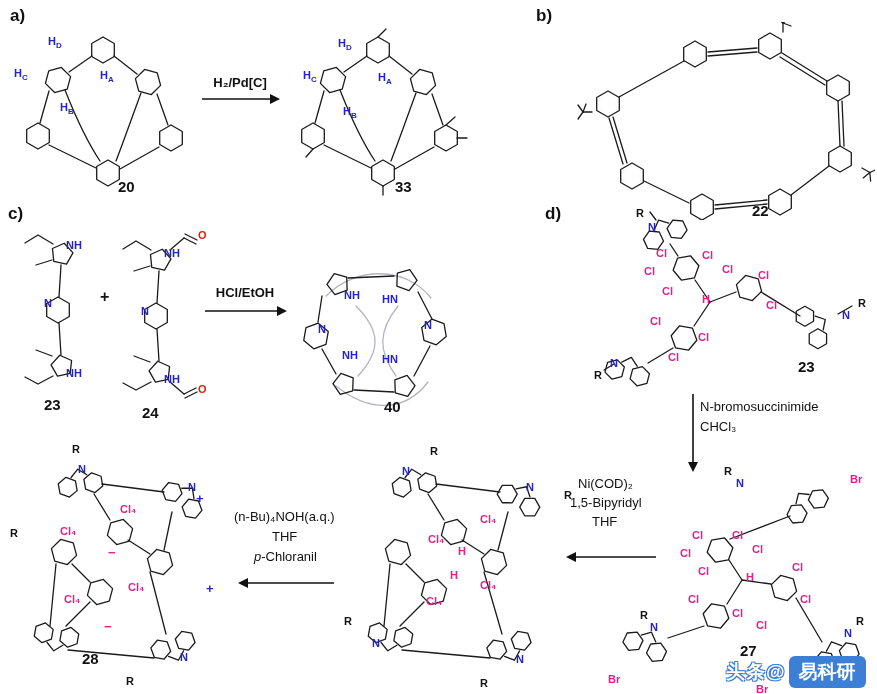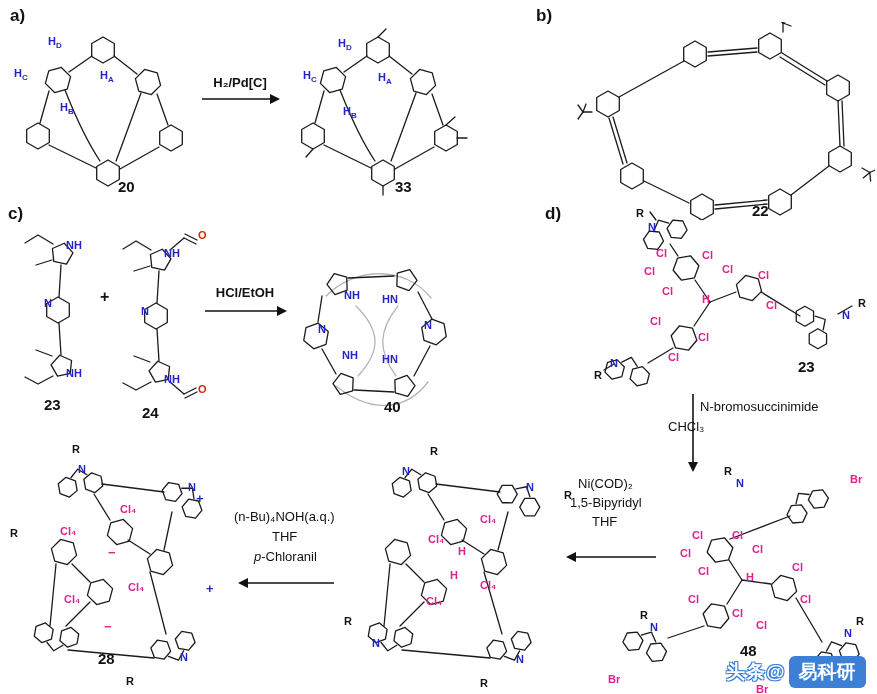--- a/index.html
+++ b/index.html
@@ -281,21 +281,21 @@
     <span class="lbl blue" style="left:96px;top:16px">N</span>
     <span class="lbl blue" style="left:290px;top:104px">N</span>
     <span class="lbl blue" style="left:58px;top:152px">N</span>
     <span class="lbl" style="left:84px;top:2px;color:#111">R</span>
     <span class="lbl" style="left:306px;top:92px;color:#111">R</span>
     <span class="lbl" style="left:42px;top:164px;color:#111">R</span>
     <span class="num" style="left:246px;top:152px">23</span>
   </div>
 
   <span class="cond" style="left:700px;top:400px">N-bromosuccinimide</span>
-  <span class="cond" style="left:668px;top:420px">CHCl₃</span>
+  <span class="cond" style="left:700px;top:420px">CHCl₃</span>
   <svg class="arrow" style="left:686px;top:392px" width="14" height="82">
     <line x1="7" y1="2" x2="7" y2="70"></line>
       <polygon points="2,70 7,80 12,70"></polygon>
   </svg>
 
   <div class="struct" style="left:594px;top:462px;width:283px;height:230px">
     <svg class="chem" width="283" height="230">
       <line x1="148" y1="118" x2="135" y2="98"></line>
       <line x1="148" y1="118" x2="177" y2="122"></line>
       <line x1="148" y1="118" x2="133" y2="142"></line>
@@ -322,21 +322,21 @@
     <span class="lbl mag" style="left:162px;top:158px">Cl</span>
     <span class="lbl mag" style="left:256px;top:12px">Br</span>
     <span class="lbl mag" style="left:14px;top:212px">Br</span>
     <span class="lbl mag" style="left:162px;top:222px">Br</span>
     <span class="lbl" style="left:130px;top:4px;color:#111">R</span>
     <span class="lbl" style="left:46px;top:148px;color:#111">R</span>
     <span class="lbl" style="left:262px;top:154px;color:#111">R</span>
     <span class="lbl blue" style="left:142px;top:16px">N</span>
     <span class="lbl blue" style="left:56px;top:160px">N</span>
     <span class="lbl blue" style="left:250px;top:166px">N</span>
-    <span class="num" style="left:146px;top:180px">48</span>
+    <span class="num" style="left:146px;top:180px">27</span>
   </div>
 
   <span class="cond" style="left:578px;top:477px">Ni(COD)₂</span>
   <span class="cond" style="left:570px;top:496px">1,5-Bipyridyl</span>
   <span class="cond" style="left:592px;top:515px">THF</span>
   <svg class="arrow" style="left:564px;top:550px" width="94" height="14">
     <line x1="92" y1="7" x2="12" y2="7"></line>
       <polygon points="12,2 2,7 12,12"></polygon>
   </svg>
 
@@ -411,21 +411,21 @@
     <span class="charge mag" style="left:106px;top:110px">−</span>
     <span class="charge mag" style="left:102px;top:184px">−</span>
     <span class="charge blue" style="left:194px;top:56px">+</span>
     <span class="charge blue" style="left:204px;top:146px">+</span>
     <span class="lbl blue" style="left:76px;top:28px">N</span>
     <span class="lbl blue" style="left:186px;top:46px">N</span>
     <span class="lbl blue" style="left:178px;top:216px">N</span>
     <span class="lbl" style="left:70px;top:8px;color:#111">R</span>
     <span class="lbl" style="left:8px;top:92px;color:#111">R</span>
     <span class="lbl" style="left:124px;top:240px;color:#111">R</span>
-    <span class="num" style="left:96px;top:214px">28</span>
+    <span class="num" style="left:80px;top:214px">28</span>
   </div>
 
   <div class="watermark" style="left:726px;top:656px">
     <span class="wm-prefix">头条@</span>
     <span class="wm-name">易科研</span>
   </div>
 
 </div>
 
 </body></html>

